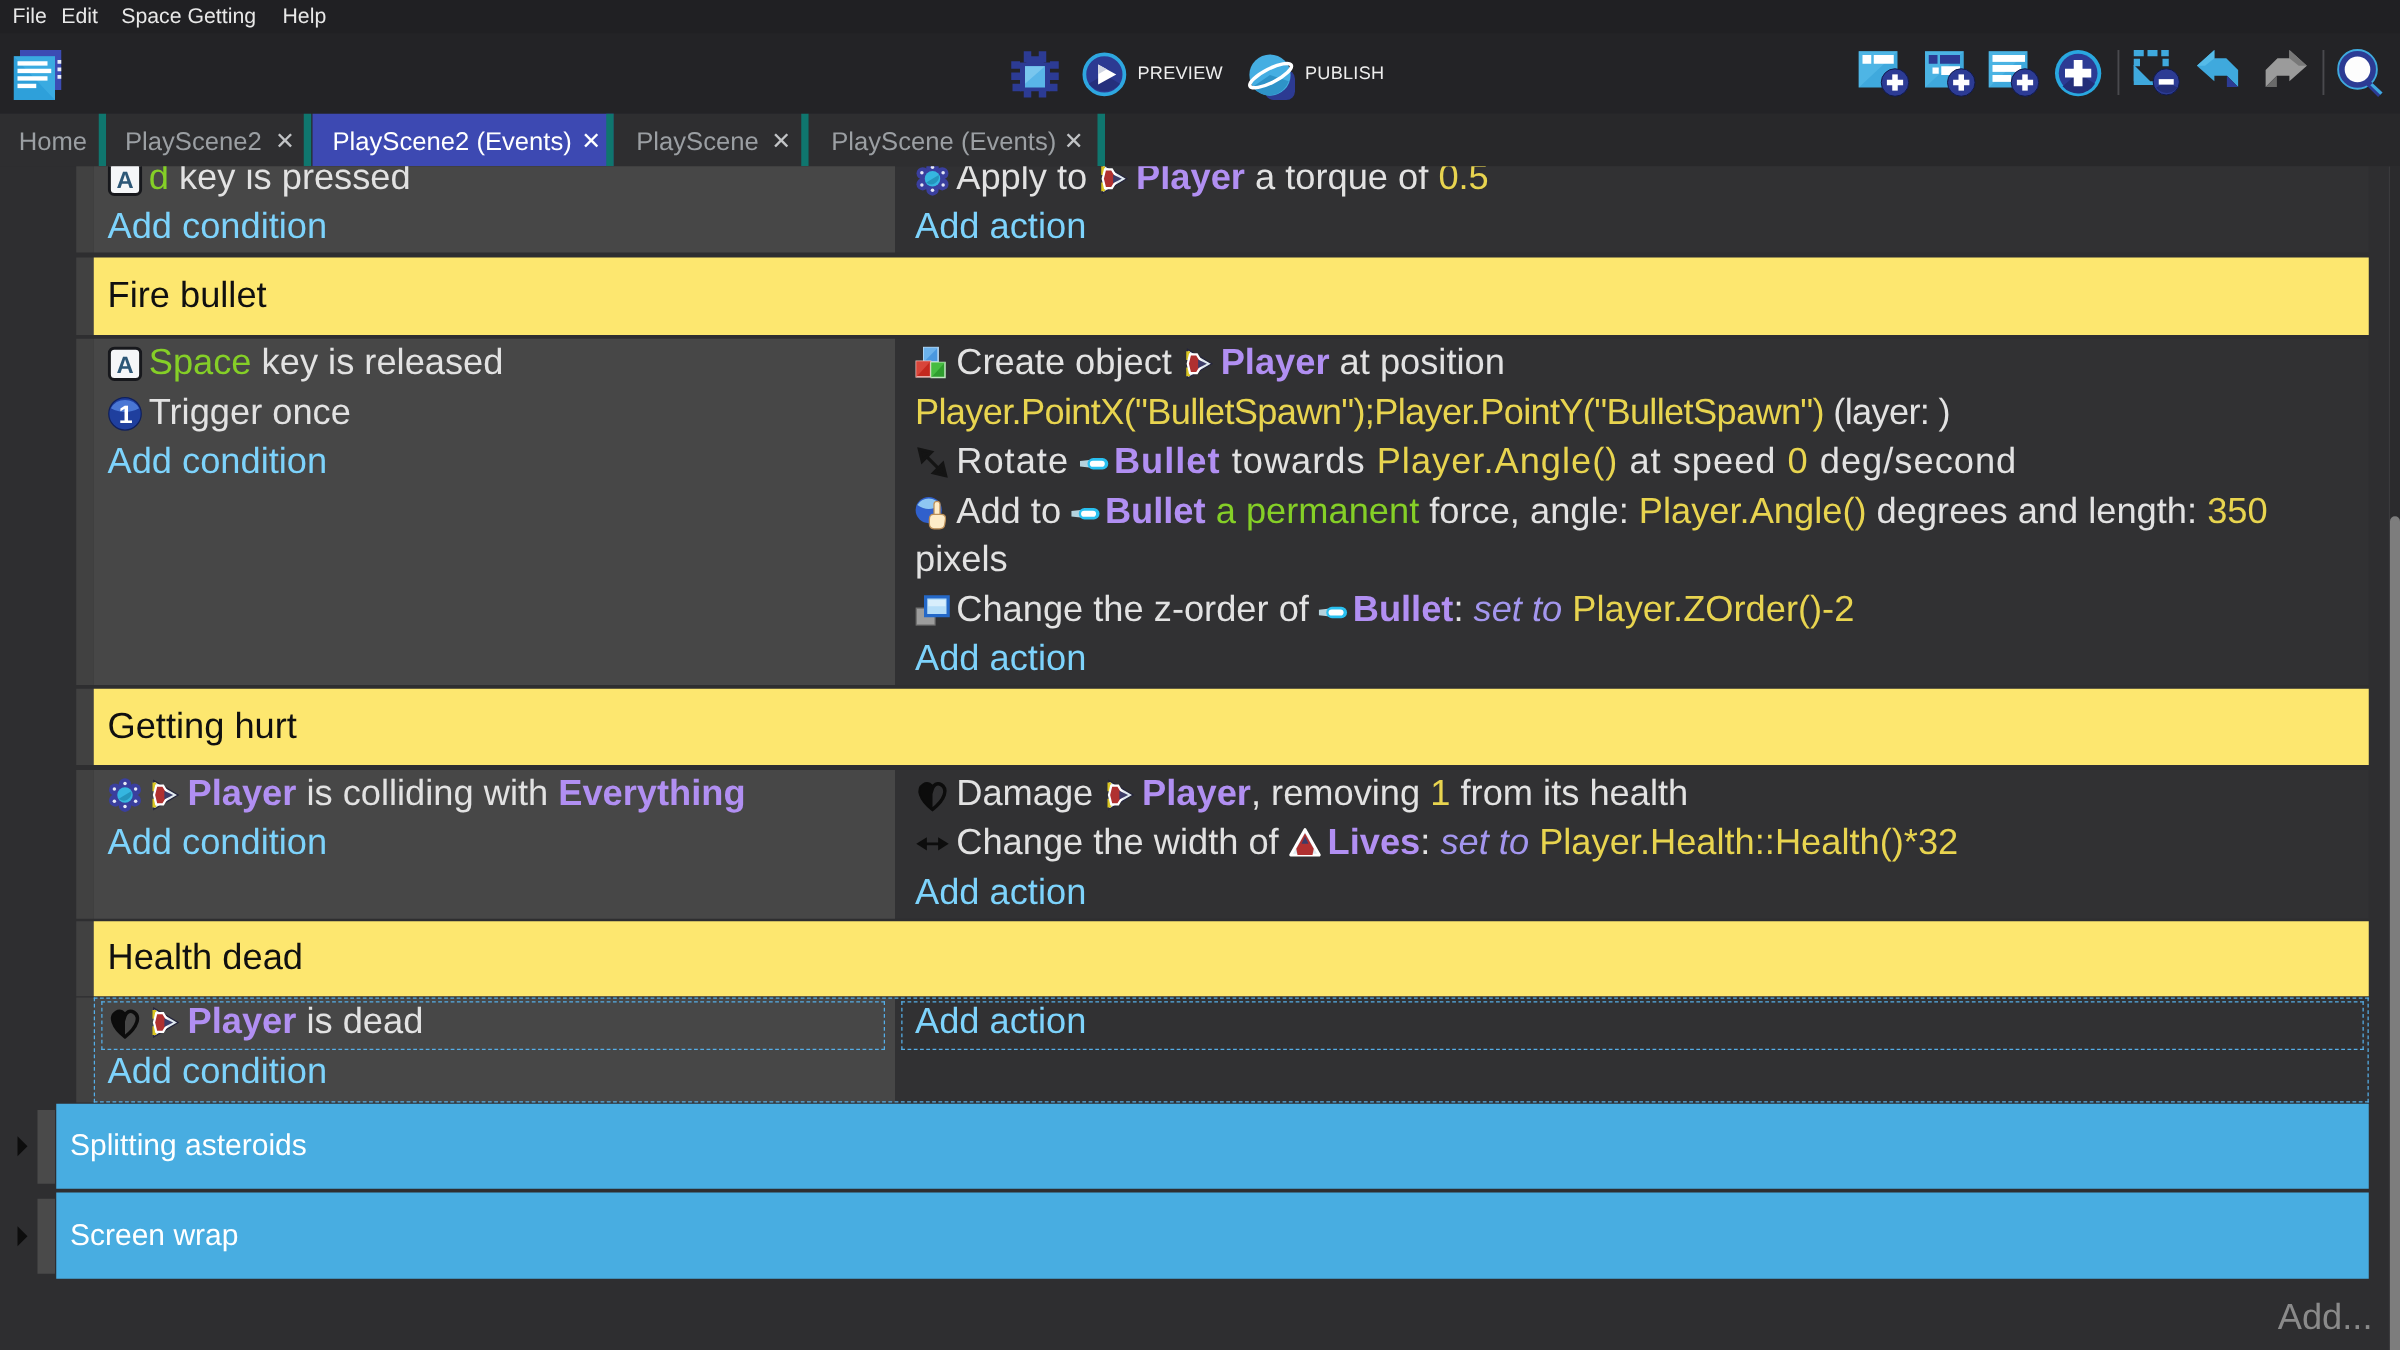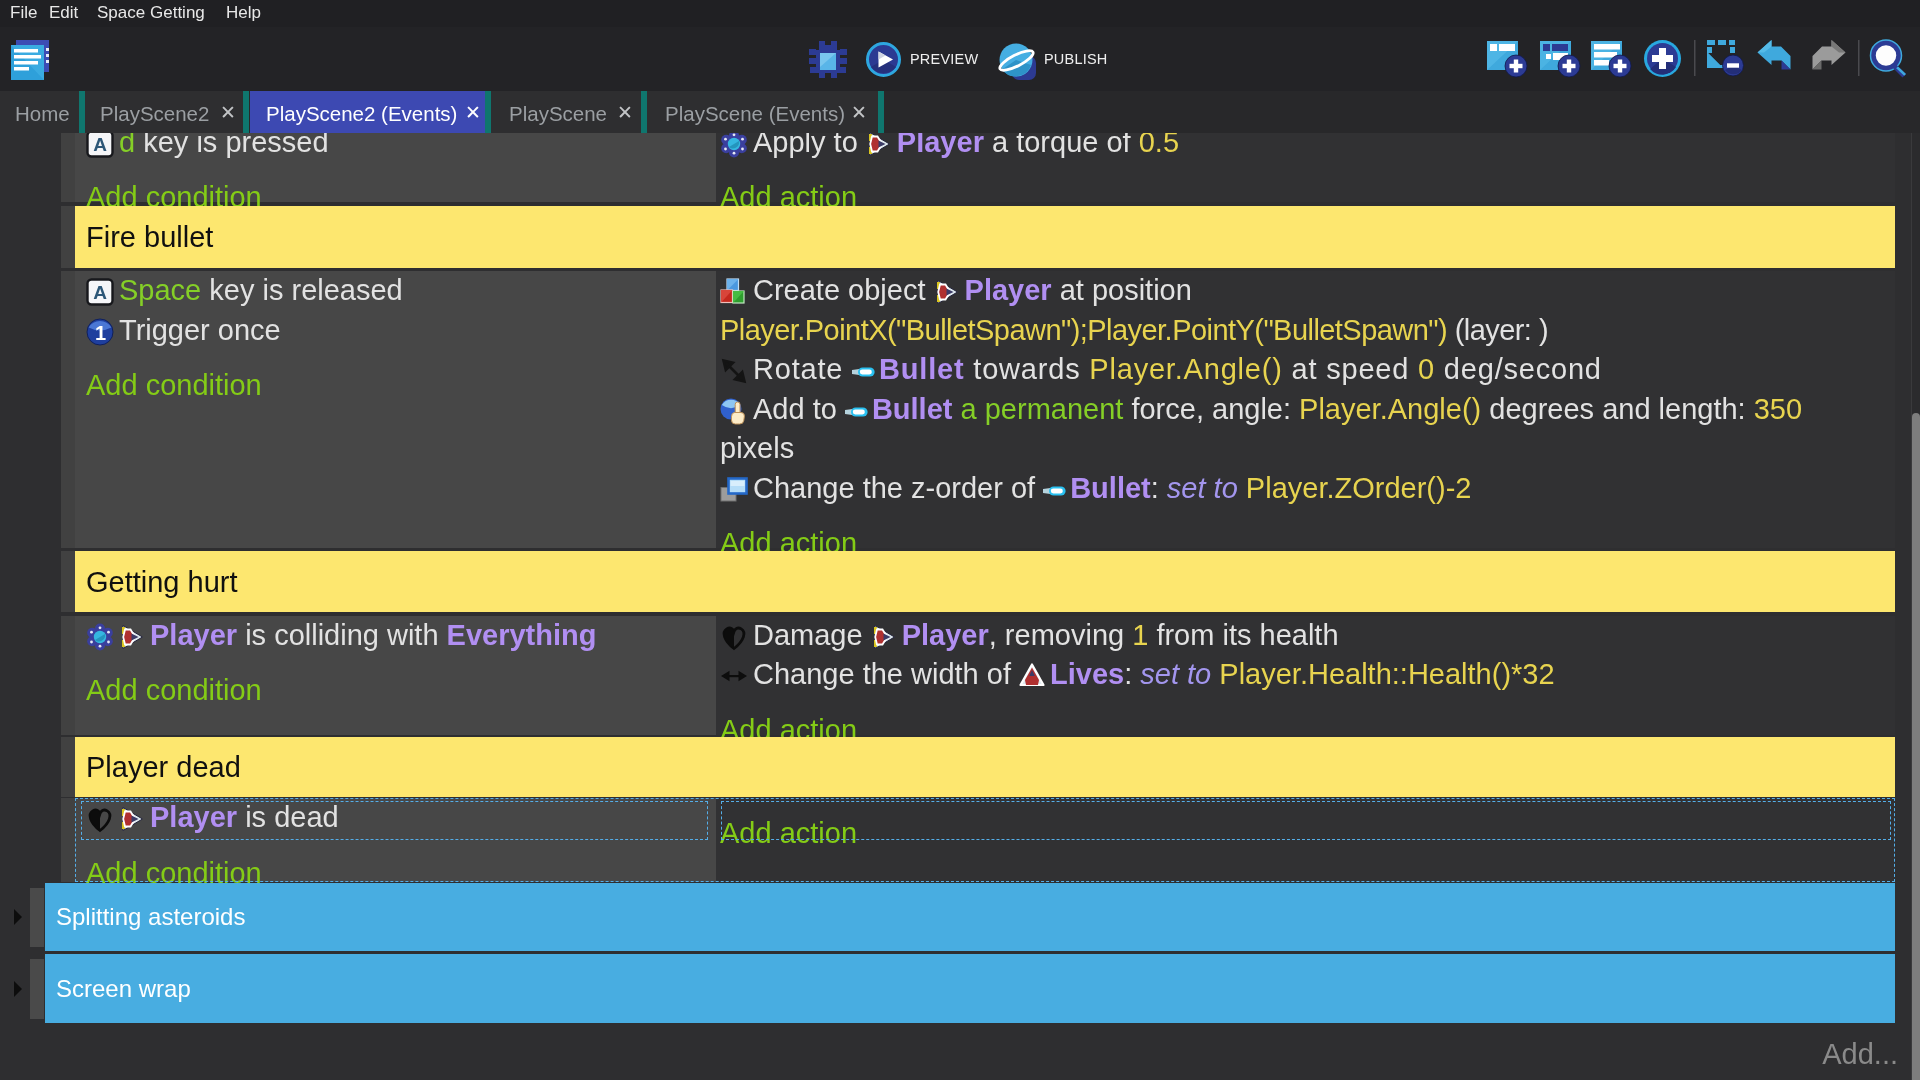--- a/index.html
+++ b/index.html
@@ -15,34 +15,34 @@
 .tab .tl { position:absolute; top:11px; }
 .tab .tx { position:absolute; top:10px; color:#c2c4c6; font-size:19px; }
 .tab.active { background:#3d49b2; color:#ffffff; }
 .tab.active .tx { color:#fff; }
 #sheet { position:absolute; top:133px; left:0; width:1920px; height:947px; background:#2e2e30; overflow:hidden; }
 .row { position:absolute; left:0; width:1920px; }
 .handle { position:absolute; top:0; bottom:0; width:14px; background:#414141; }
 .ev-handle { left:61px; }
 .gr-handle { left:30px; background:#4a4a4a; top:5px; bottom:4px; }
 .cond { position:absolute; left:75px; width:641px; top:0; bottom:0; background:#474747; padding-left:11px; }
-.act { position:absolute; left:716px; width:1179px; top:0; bottom:0; background:#313133; padding-left:4px; }
+.act { position:absolute; left:716px; width:1179px; top:0; bottom:0; background:#313133; padding-left:16px; }
 .comment { position:absolute; left:75px; width:1820px; top:0; bottom:0; background:#fde76f; color:#101010; font-size:29px; }
 .comment span { position:absolute; left:11px; top:50%; transform:translateY(-50%); }
 .group { position:absolute; left:45px; width:1850px; top:0; bottom:0; background:#48ade1; color:#ffffff; font-size:24px; }
 .group span { position:absolute; left:11px; top:50%; transform:translateY(-50%); }
 .tri { position:absolute; left:14px; top:50%; transform:translateY(-50%); width:0; height:0; border-left:8px solid #0d0d0d; border-top:8px solid transparent; border-bottom:8px solid transparent; }
 .l { height:39.5px; line-height:39.5px; white-space:nowrap; font-size:29px; color:#e2e2e2; }
 .ic { width:28px; height:28px; vertical-align:-6px; margin-right:5px; }
 .ico { width:26px; height:26px; vertical-align:-5px; margin-right:5px; }
 .g { color:#85cf27; }
 .p { color:#b18ff2; font-weight:bold; }
 .y { color:#e8d44f; }
 .sv { color:#a396ee;font-style:italic; }
-.ph { color:#84cc16;margin-top:16px; }
+.ph { color:#7dd3fc; }
 .sel { outline:1.5px dashed #55aee8; outline-offset:-1px; }
 .selline { outline:1.2px dashed #55aee8; outline-offset:-1px; }
 #addnew { position:absolute; left:47px; top:901px; height:40px; line-height:40px; font-size:29px; color:#8a8a8a; }
 #adddots { position:absolute; right:22px; top:901px; height:40px; line-height:40px; font-size:29px; color:#8a8a8a; }
 #scrolltrack { position:absolute; right:0; top:0; width:9px; height:947px; background:#2b2b2d; border-left:1px solid #3a3a3c; }
 #scrollthumb { position:absolute; right:0px; top:280px; width:8px; height:670px; background:#7d7d7d; border-radius:4px 4px 0 0; }
 </style>
 </head>
 <body>
 <div id="menubar">
@@ -365,21 +365,21 @@
             <polygon points="13,4.5 20,17 19,22 7,22 6,17" fill="#b03030"></polygon>
             <polygon points="13,7 15.8,13 10.2,13" fill="#3c3c68"></polygon>
           </svg><span class="p">Lives</span>: <span class="sv">set to</span> <span class="y">Player.Health::Health()*32</span></div>
       <div class="l ph">Add action</div>
     </div>
   </div>
 
   <div class="row" style="top:603.5px;height:60px">
     <div class="handle ev-handle"></div>
     <div class="comment">
-        <span>Player dead</span>
+        <span>Health dead</span>
       </div>
   </div>
 
   <div class="row" style="top:665px;height:84px">
     <div class="handle ev-handle"></div>
     <div class="cond">
       <div class="l"><svg class="ic" viewBox="0 0 28 28">
             <path d="M14 25.5 C3.5 17.5 1.8 9 6.8 5.9 C10.5 3.7 13.2 6.1 14 8.6 C14.8 6.1 17.5 3.7 21.2 5.9 C26.2 9 24.5 17.5 14 25.5 Z" fill="none" stroke="#0c0c0c" stroke-width="2.8"></path>
             <path d="M14 25.5 C3.5 17.5 1.8 9 6.8 5.9 C10.5 3.7 13.2 6.1 14 8.6 L14 25.5 Z" fill="#0c0c0c"></path>
           </svg><svg class="ico" viewBox="0 0 26 26">

